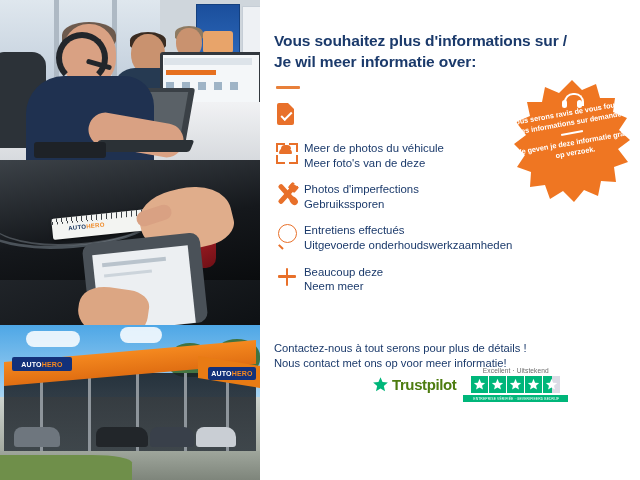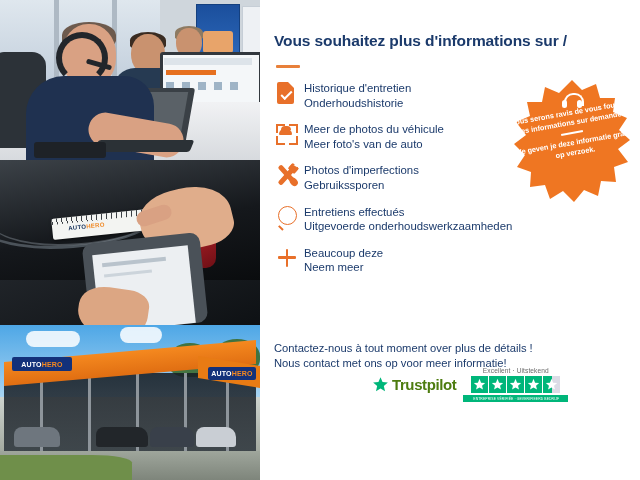--- a/index.html
+++ b/index.html
@@ -239,20 +239,21 @@
       </div>
       <div class="p3-ground"></div>
       <div class="p3-grass"></div>
     </div>
   </div>
 
   <div class="content">
 
     <div class="headline">
       <div>Vous souhaitez plus d'informations sur /</div>
+      <div>Je wil meer informatie over:</div>
     </div>
     <div class="rule"></div>
 
     <div class="badge">
       <svg width="120" height="128" viewBox="0 0 120 128" aria-hidden="true">
         <path fill="#ef7622" d="M60 2 L70 12 L84 6 L88 20 L103 20 L101 34 L115 40 L107 52 L118 62 L106 71 L116 84 L102 89 L104 104 L89 103 L86 118 L72 112 L62 124 L51 113 L38 121 L33 107 L18 109 L19 94 L5 89 L13 77 L2 66 L14 57 L4 44 L18 38 L15 24 L30 24 L33 9 L47 15 Z"></path>
       </svg>
       <div class="badge-head">
         <span class="band"></span>
         <span class="ecl el"></span>
@@ -264,39 +265,35 @@
         <div>We geven je deze informatie graag op verzoek.</div>
       </div>
     </div>
 
     <ul class="list">
 
       <li class="item">
         <div class="ic">
             <span class="i-doc"></span>
           </div>
-        <div class="txt">
-          <span>Historique d'entretien</span>
-          <span class="l2">Onderhoudshistorie</span>
-        </div>
       </li>
 
       <li class="item">
         <div class="ic">
           <span class="i-scan">
               <span class="c1"></span>
               <span class="c2"></span>
               <span class="c3"></span>
               <span class="c4"></span>
             </span>
           <span class="i-car"></span>
         </div>
         <div class="txt">
           <span>Meer de photos du véhicule</span>
-          <span class="l2">Meer foto's van de auto</span>
+          <span class="l2">Meer foto's van de deze</span>
         </div>
       </li>
 
       <li class="item">
         <div class="ic">
           <span class="i-tools">
               <i class="t1"></i>
               <i class="t2"></i>
             </span>
         </div>
@@ -321,21 +318,21 @@
             <span class="i-plus"></span>
           </div>
         <div class="txt">
           <span>Beaucoup deze</span>
           <span class="l2">Neem meer</span>
         </div>
       </li>
     </ul>
 
     <div class="phone">
-      <div class="phone-sub">Contactez-nous à tout moment over plus de détails !</div>
+      <div class="phone-sub">Contactez-nous à tout serons pour plus de détails !</div>
       <div class="phone-sub">Nous contact met ons op voor meer informatie!</div>
     </div>
 
     <div class="tp">
       <div class="tp-word">
         <svg width="17" height="17" viewBox="0 0 24 24" style="margin-right:3px;">
           <path fill="#00b67a" d="M12 1.6 L14.9 8.6 L22.4 9.2 L16.7 14.1 L18.4 21.4 L12 17.5 L5.6 21.4 L7.3 14.1 L1.6 9.2 L9.1 8.6 Z"></path>
         </svg>
         <span class="tp-name">Trustpilot</span>
       </div>

